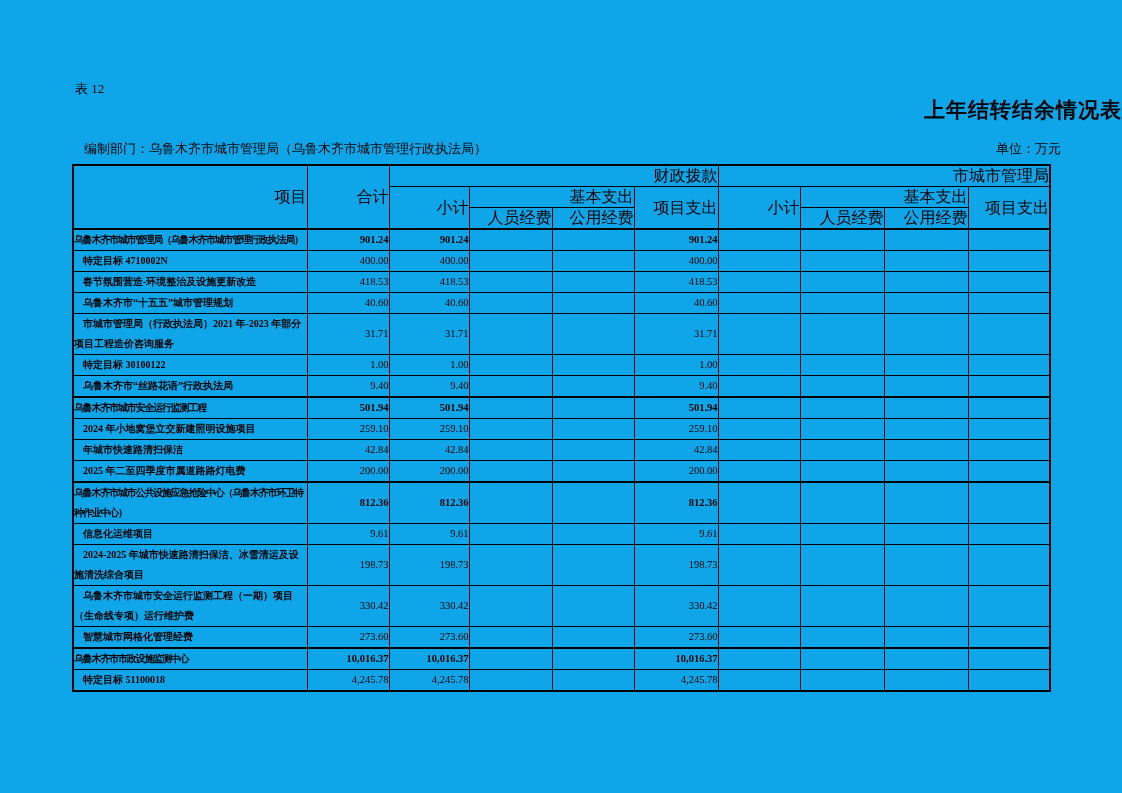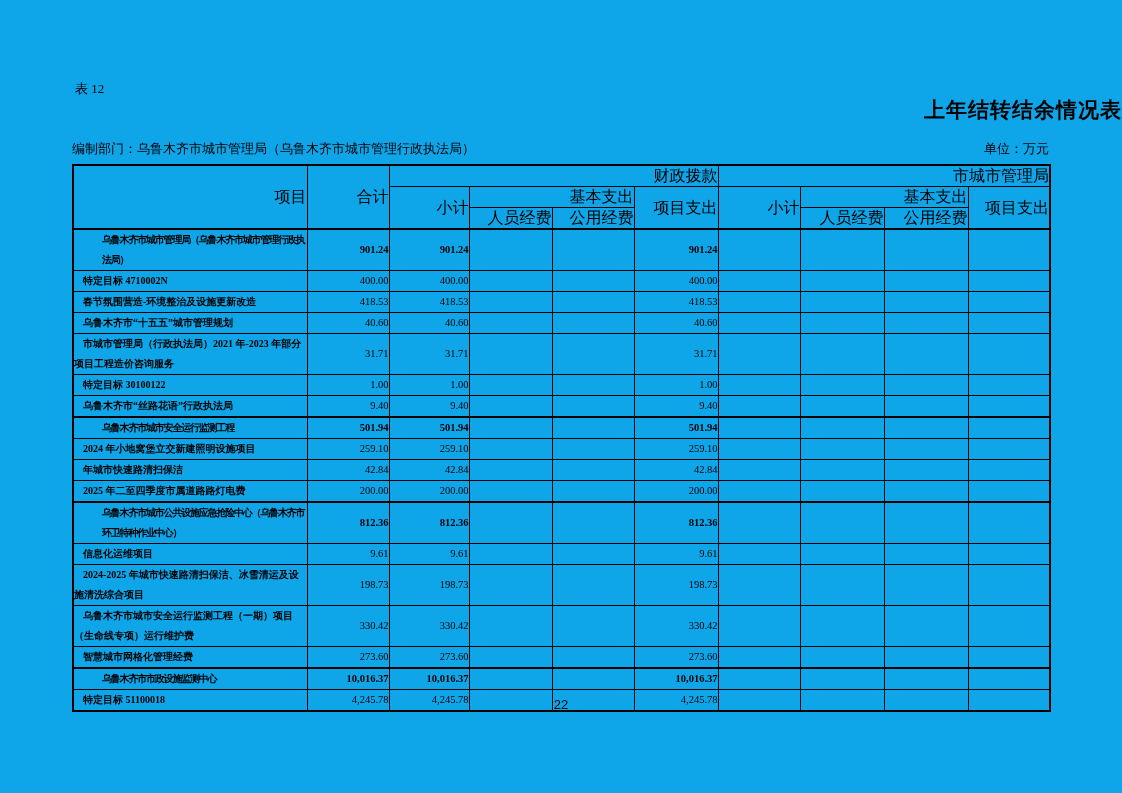--- a/index.html
+++ b/index.html
@@ -8,41 +8,41 @@
     font-family:"Liberation Serif","DejaVu Serif",serif;color:#000;
   }
   .sheet{position:absolute;inset:0;background:#0ea5e9;}
 
   .table-label{position:absolute;left:75px;top:80px;font-size:13px;}
   .doc-title{
     position:absolute;left:0;right:0;top:96px;text-align:right;
     font-size:21px;font-weight:bold;letter-spacing:1px;
   }
   .meta-row{
-    position:absolute;left:72px;top:140px;width:977px;
+    position:absolute;left:84px;top:140px;width:977px;
     display:flex;justify-content:space-between;align-items:flex-end;
     font-size:13px;
   }
 
   table.grid{
     position:absolute;left:72px;top:164px;width:977px;
     border-collapse:collapse;table-layout:fixed;
     border:2px solid #000;
   }
   table.grid th, table.grid td{
     border:1px solid #000;padding:0;vertical-align:middle;
     font-weight:normal;overflow:hidden;
   }
   thead th{
     text-align:right;font-size:16px;line-height:1.25;height:20px;
     font-family:Liberation Serif, serif;
   }
   tbody td{height:20px;font-size:10px;}
   tbody tr:first-child td{border-top:2px solid #000;}
-  tr.section td{border-top:2px solid #000;padding-left:28px;}
+  tr.section td{border-top:2px solid #000;}
   td.proj{
     text-align:left;padding:0 2px 0 3px;line-height:20px;
   }
   td.num{
     text-align:right;padding:0 2px 0 1px;
     font-size:10.5px;line-height:20px;
     font-family:"Liberation Serif","DejaVu Serif",serif;
   }
   tr.indent td.proj{text-indent:9px;font-weight:bold;}
   tr.section td.proj{font-weight:bold;letter-spacing:-1.2px;}
@@ -315,15 +315,14 @@
           <td class="num"></td>
           <td class="num">4,245.78</td>
           <td class="num"></td>
           <td class="num"></td>
           <td class="num"></td>
           <td class="num"></td>
         </tr>
       </tbody>
   </table>
 
-  <div class="page-number">22</div>
 
 </div>
 
 </body></html>

